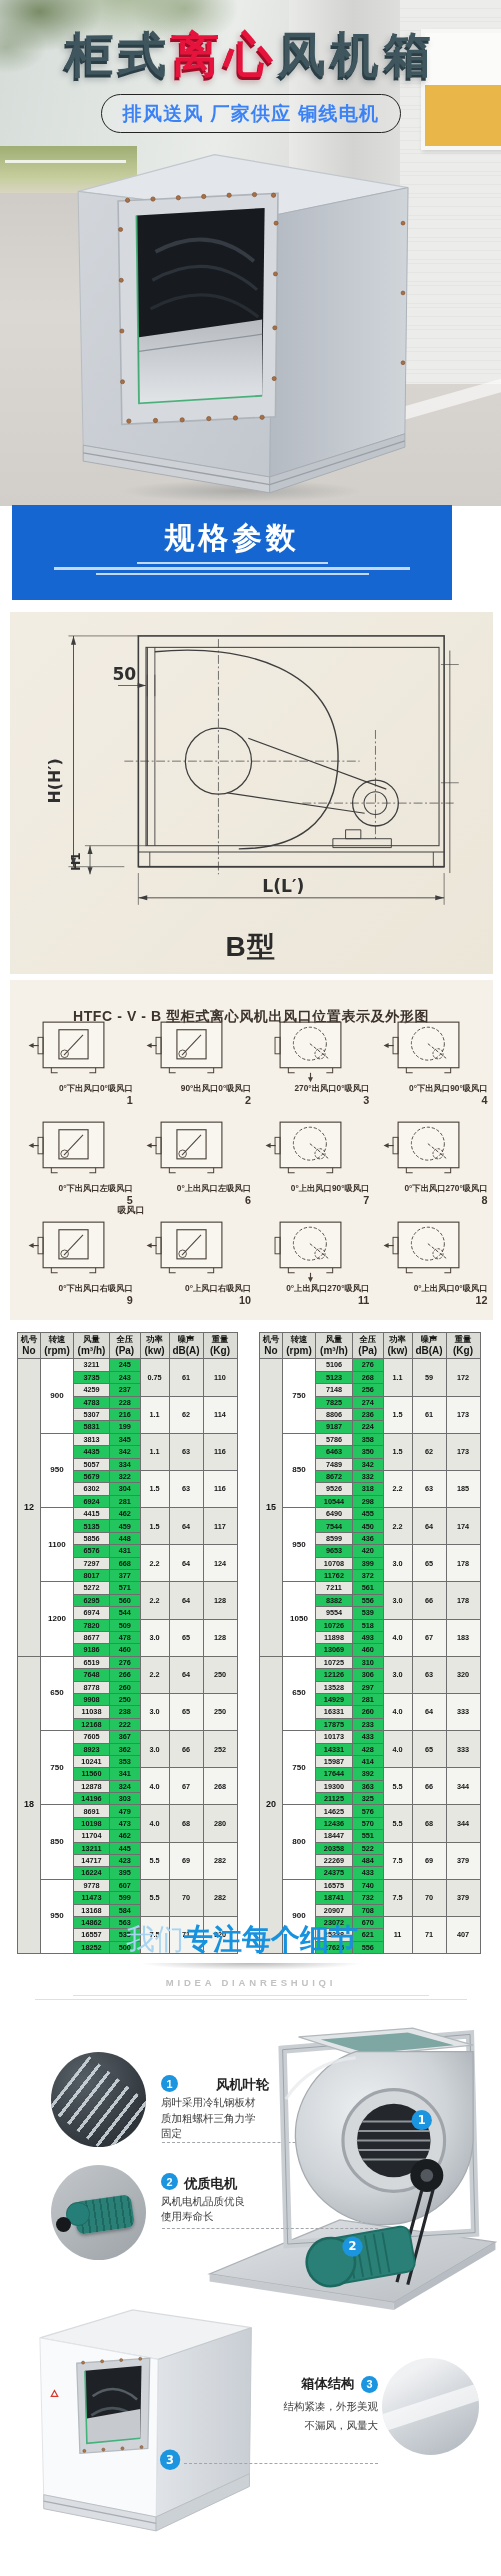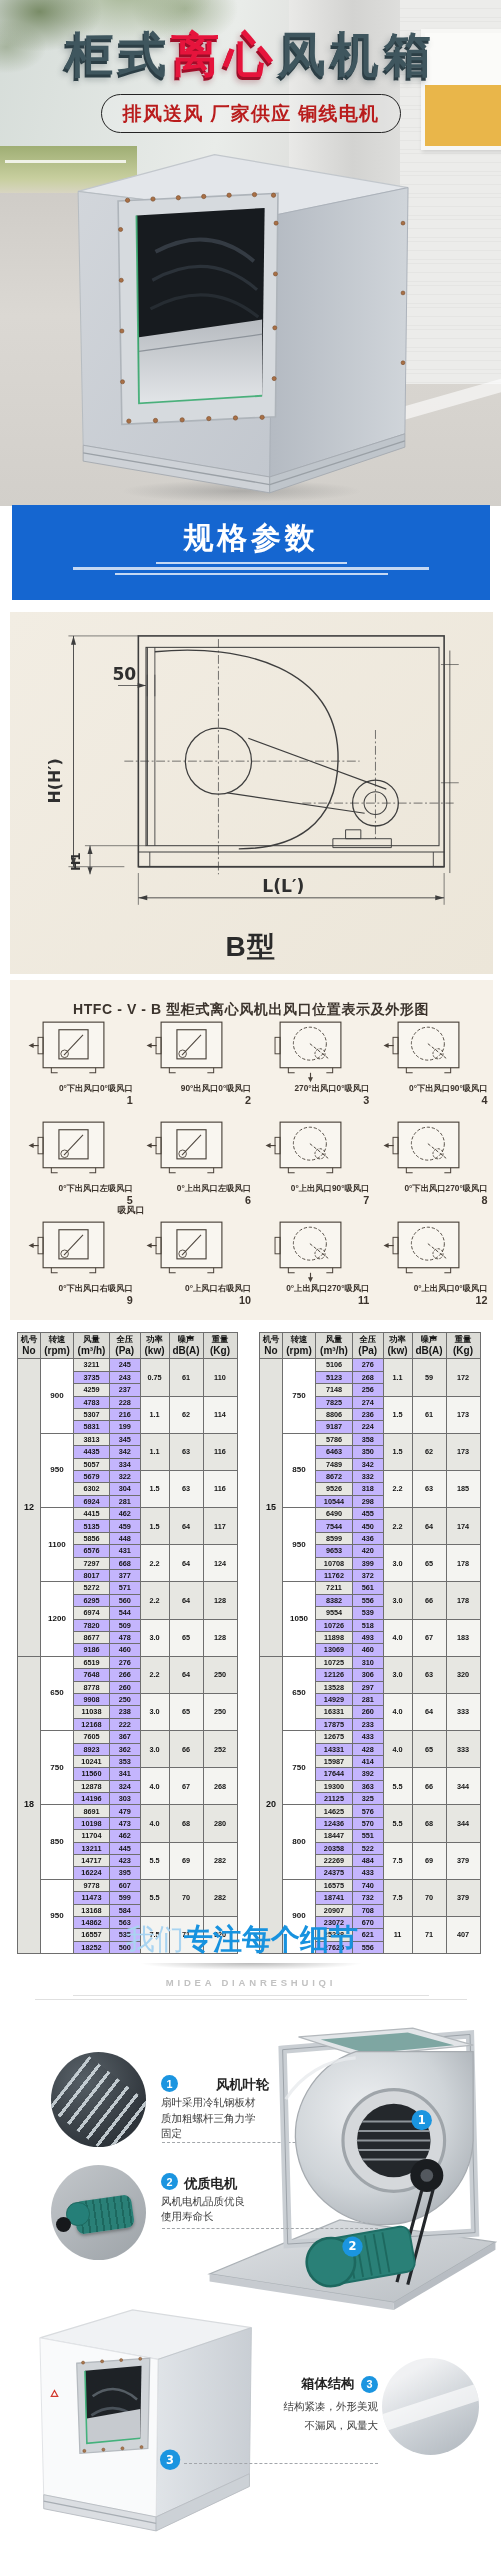--- a/index.html
+++ b/index.html
@@ -19,40 +19,40 @@
   .fence{left:5.1px;top:160px;width:121px;height:2.5px;background:rgba(255,255,255,.8);}
   .pillar{left:289px;top:0;width:116px;height:356px;background:linear-gradient(90deg,#e9e9e7,#d3d3d1 55%,#dfdfdd);border-right:1.3px solid #c6c6c4;}
   .wallR{left:400px;top:0;width:102px;height:384px;background:repeating-linear-gradient(180deg,#ececea 0 3.8px,#e5e5e3 3.8px 4.4px);}
   .window{left:421px;top:29px;width:76px;height:113px;border:4.4px solid #f7f7f5;background:linear-gradient(180deg,#fbfbf9 0 46%,#e9b64a 46% 100%);box-shadow:1.3px 1.9px 3.8px rgba(0,0,0,.12);}
   .roadline{left:372px;top:395px;width:146px;height:12.7px;background:rgba(255,255,255,.6);transform:rotate(-16deg);}
   .boxshadow{left:70px;top:478px;width:343px;height:29px;background:radial-gradient(50% 55% at 50% 45%, rgba(40,45,50,.22), rgba(40,45,50,0) 70%);}
   .hero-title{left:0;top:30.5px;width:502px;text-align:center;font-size:48px;font-weight:900;letter-spacing:5.1px;line-height:1;}
   .ht-dark{color:#3f565e;text-shadow:-1.3px 2.5px 0 #2c3e45,-2.5px 5.1px 6.4px rgba(40,55,60,.35);}
   .ht-red{color:#e6143c;text-shadow:-1.3px 2.5px 0 #9e0d28,-2.5px 5.1px 6.4px rgba(120,10,30,.35);}
   .hero-pillwrap{left:0;top:94px;width:502px;text-align:center;}
-  .hero-pill{display:inline-block;border:1.9px solid #242424;border-radius:21.6px;padding:5.7px 20.3px;font-size:19px;font-weight:bold;color:#b91c1c;background:rgba(255,255,255,.18);letter-spacing:1.3px;}
+  .hero-pill{display:inline-block;border:1.9px solid #242424;border-radius:21.6px;padding:5.7px 20.3px;font-size:19px;font-weight:bold;color:#3b82f6;background:rgba(255,255,255,.18);letter-spacing:1.3px;}
   
-  .banner{left:12px;top:505px;width:478px;height:95px;background:#1566d0;text-align:center;color:#fff;}
+  .banner{left:12px;top:505px;width:440px;height:95px;background:#1566d0;text-align:center;color:#fff;}
   .banner-title{margin-top:12.7px;font-size:30px;font-weight:bold;letter-spacing:3.8px;}
   .banner-sub{margin-top:3.8px;font-size:12px;font-weight:300;letter-spacing:1px;color:rgba(255,255,255,.96);}
   .bbar{height:1.9px;background:rgba(255,255,255,.75);margin:3.2px auto 0 auto;}
   
   .drawcard{left:9.5px;top:612px;width:483px;height:362px;background:linear-gradient(135deg,#f2ede3,#ece6d9);}
   .draw-caption{position:absolute;left:0;top:316px;width:100%;text-align:center;font-size:28px;font-weight:bold;color:#2b2b2b;letter-spacing:1.3px;}
   
   .outcard{left:9.5px;top:980px;width:483px;height:340px;background:#f6f1e8;}
-  .out-title{position:absolute;left:0;top:21px;width:100%;text-align:center;font-size:14px;font-weight:bold;color:#3b332c;letter-spacing:0.6px;}
+  .out-title{position:absolute;left:0;top:28px;width:100%;text-align:center;font-size:14px;font-weight:bold;color:#3b332c;letter-spacing:0.6px;}
   #outlet-grid{position:absolute;left:5.1px;top:34px;width:473px;height:299px;display:grid;grid-template-columns:repeat(4,1fr);grid-auto-rows:100px;}
   .out-item{text-align:right;color:#3b332c;}
   .out-item svg{display:block;margin:2.5px auto 0 auto;}
   .out-label{font-size:8.3px;font-weight:bold;line-height:1.25;}
   .out-num{font-size:10.8px;font-weight:bold;margin-top:1.3px;}
   .suction{position:absolute;font-size:9px;font-weight:bold;color:#3b332c;}
   
-  .spec-table{position:absolute;border-collapse:collapse;table-layout:fixed;background:#c4b5fd;}
+  .spec-table{position:absolute;border-collapse:collapse;table-layout:fixed;background:#22c55e;}
   .spec-table th,.spec-table td{border:0.6px solid #6e6e6e;text-align:center;vertical-align:middle;padding:0;color:#141414;font-weight:bold;}
   .spec-table th{background:#dcdcd7;height:25.4px;font-size:8.3px;line-height:1.15;}
   .spec-table th .h2{font-size:10px;font-weight:bold;}
   .spec-table td{height:11.4px;font-size:7.3px;line-height:1;}
   .c-size{background:#e3e3de;font-size:9px !important;}
   .c-rpm{font-size:8px !important;background:#ffffff;}
   .shade{background:#e7e7e2;}
   .mcell{background:#e7e7e2;}
   .mcell.alt{background:#f4f4f1;}
   
@@ -906,21 +906,21 @@
         <tr>
           <td class="c-flow shade">16331</td>
           <td>260</td>
         </tr>
         <tr>
           <td class="c-flow">17875</td>
           <td>233</td>
         </tr>
         <tr>
           <td class="c-rpm" rowspan="6">750</td>
-          <td class="c-flow shade">12675</td>
+          <td class="c-flow shade">10173</td>
           <td>433</td>
           <td rowspan="3" class="mcell">4.0</td>
           <td rowspan="3" class="mcell">65</td>
           <td rowspan="3" class="mcell">333</td>
         </tr>
         <tr>
           <td class="c-flow">14331</td>
           <td>428</td>
         </tr>
         <tr>

